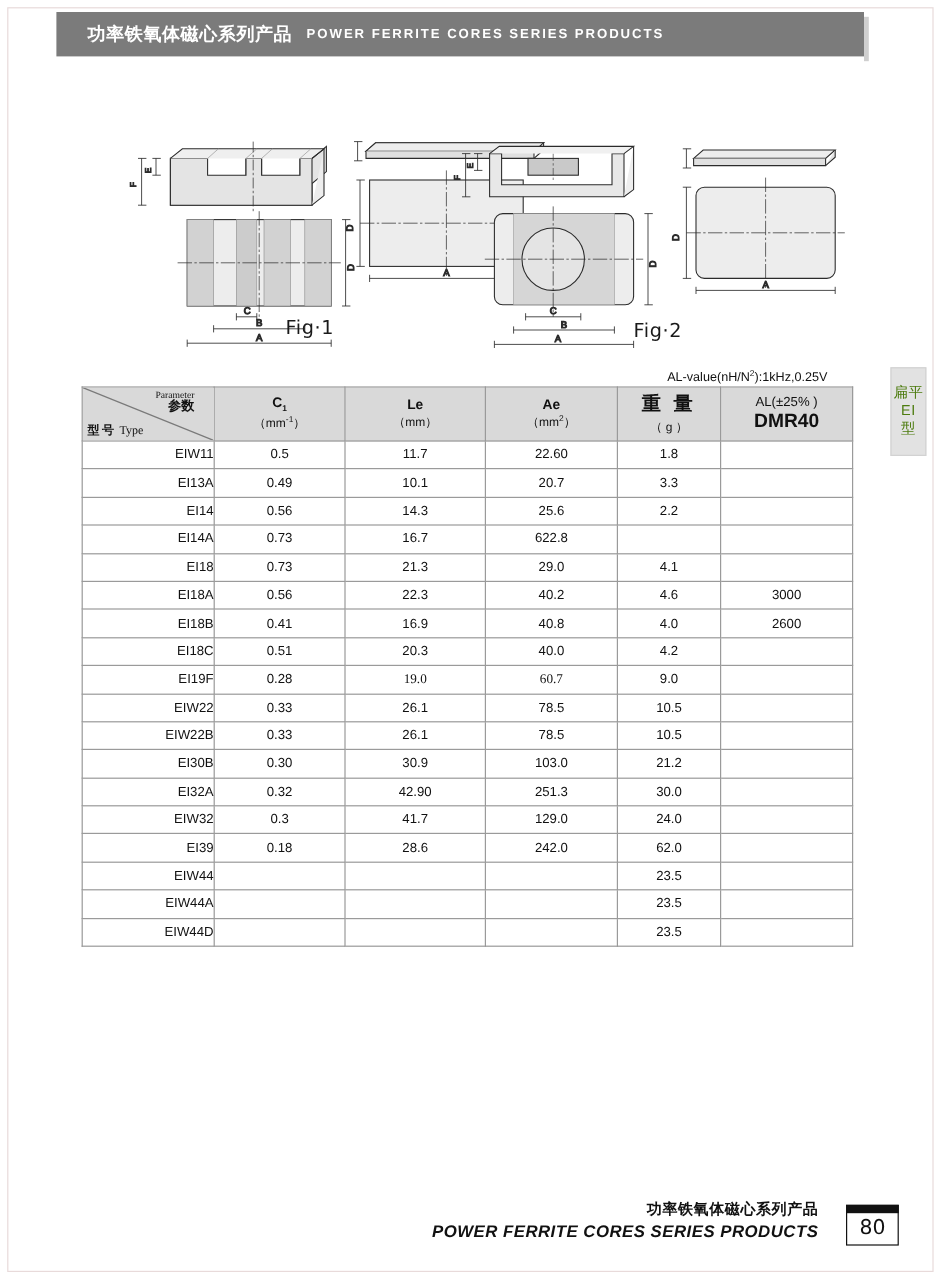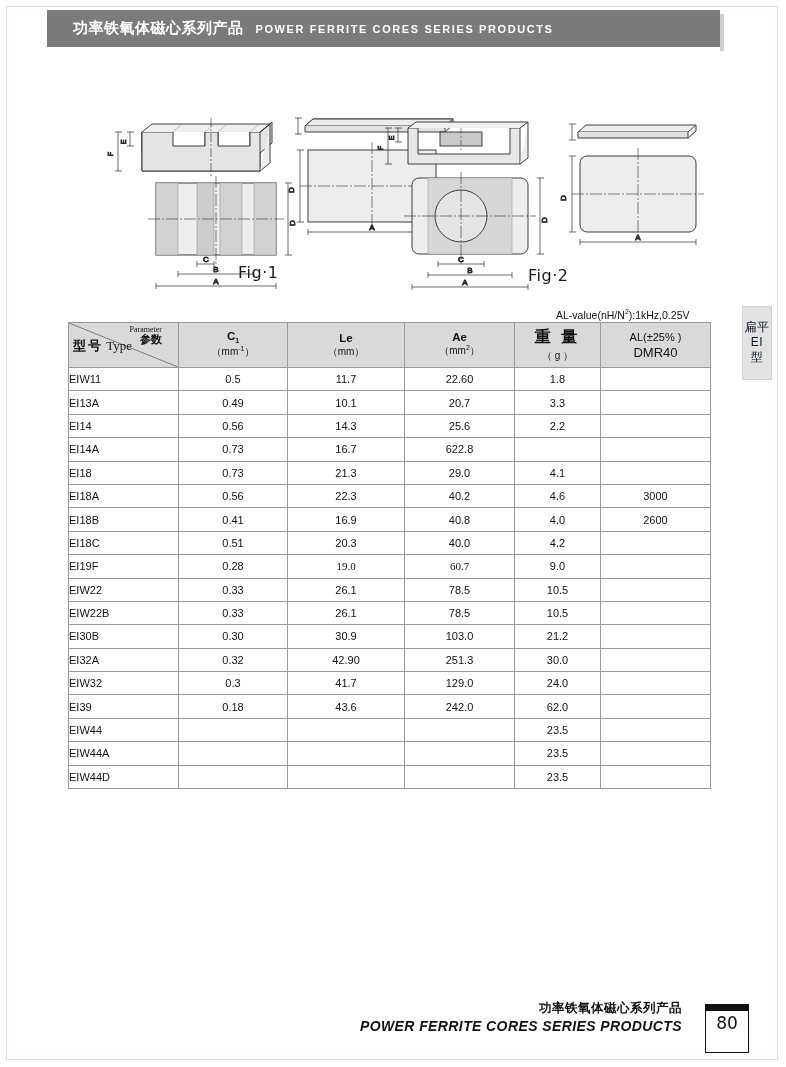--- a/index.html
+++ b/index.html
@@ -106,21 +106,21 @@
     border: 1px solid #d2d2d2;
     box-sizing: border-box;
     display: flex;
     flex-direction: column;
     align-items: center;
     justify-content: center;
     gap: 1px;
   }
   .side-tab span {
     font-size: 12px;
-    color: #0f172a;
+    color: #4d7c0f;
     font-weight: normal;
     line-height: 1.15;
     letter-spacing: 0.5px;
   }
 
   
   table.spec {
     position: absolute;
     left: 68px;
     top: 322px;
@@ -141,29 +141,29 @@
     background: #d9d9d9;
     height: 45px;
     font-weight: normal;
   }
   table.spec tbody td {
     height: 23.4px;
     background: #ffffff;
     font-size: 11px;
   }
   table.spec tbody td.model {
-    text-align: left;
+    text-align: right;
     font-size: 11px;
     margin-left: 48px;
   }
   .hdr-unit { display: block; font-size: 10px; margin-top: 1px; }
   .hdr-main { display: block; font-size: 11.5px; font-weight: bold; }
   .hdr-cn { display: block; font-size: 16px; font-weight: bold; letter-spacing: 3px; }
   .hdr-al1 { display: block; font-size: 11px; }
-  .hdr-al2 { display: block; font-size: 13px; margin-top: 2px; }
+  .hdr-al2 { display: block; font-size: 16px; margin-top: 2px; font-weight: bold; }
   sup.sm { font-size: 7px; vertical-align: super; }
 
   
   th.corner {
     position: relative;
     padding: 0;
     overflow: hidden;
   }
   th.corner .diag {
     position: absolute;
@@ -176,22 +176,22 @@
     top: 2px;
     font-size: 8px;
     text-align: right;
     line-height: 1.15;
     font-family: "Liberation Serif", serif;
   }
   th.corner .p-label .cn { display:block; font-size: 11px; font-family:Liberation Mono, monospace; font-weight:bold; }
   th.corner .t-label {
     position: absolute;
     left: 4px;
-    bottom: 14px;
-    font-size: 13px;
+    bottom: 2px;
+    font-size: 10px;
     line-height: 1.1;
     white-space: nowrap;
     font-family: "Liberation Serif", serif;
   }
   th.corner .t-label .cn { font-family:"Liberation Sans",sans-serif; font-weight:bold; letter-spacing:2px; }
 
   
   td.alt {
     font-family: "Liberation Serif", serif;
     font-size: 10.5px;
@@ -224,21 +224,21 @@
     font-style: italic;
     color: #111;
     letter-spacing: 0.4px;
     white-space: nowrap;
   }
   .page-num-box {
     position: absolute;
     right: 37px;
     top: 4px;
     width: 44px;
-    height: 49px;
+    height: 34px;
     border: 1.5px solid #111;
     background: #fff;
     box-sizing: border-box;
   }
   .page-num-box .topbar {
     position: absolute;
     left: -1.5px; top: -1.5px;
     width: 44px; height: 7px;
     background: #111;
   }
@@ -569,21 +569,21 @@
           <td class="model">EIW32</td>
           <td>0.3</td>
           <td>41.7</td>
           <td>129.0</td>
           <td>24.0</td>
           <td></td>
         </tr>
         <tr>
           <td class="model">EI39</td>
           <td>0.18</td>
-          <td>43.6</td>
+          <td>28.6</td>
           <td>242.0</td>
           <td>62.0</td>
           <td></td>
         </tr>
         <tr>
           <td class="model">EIW44</td>
           <td></td>
           <td></td>
           <td></td>
           <td>23.5</td>

